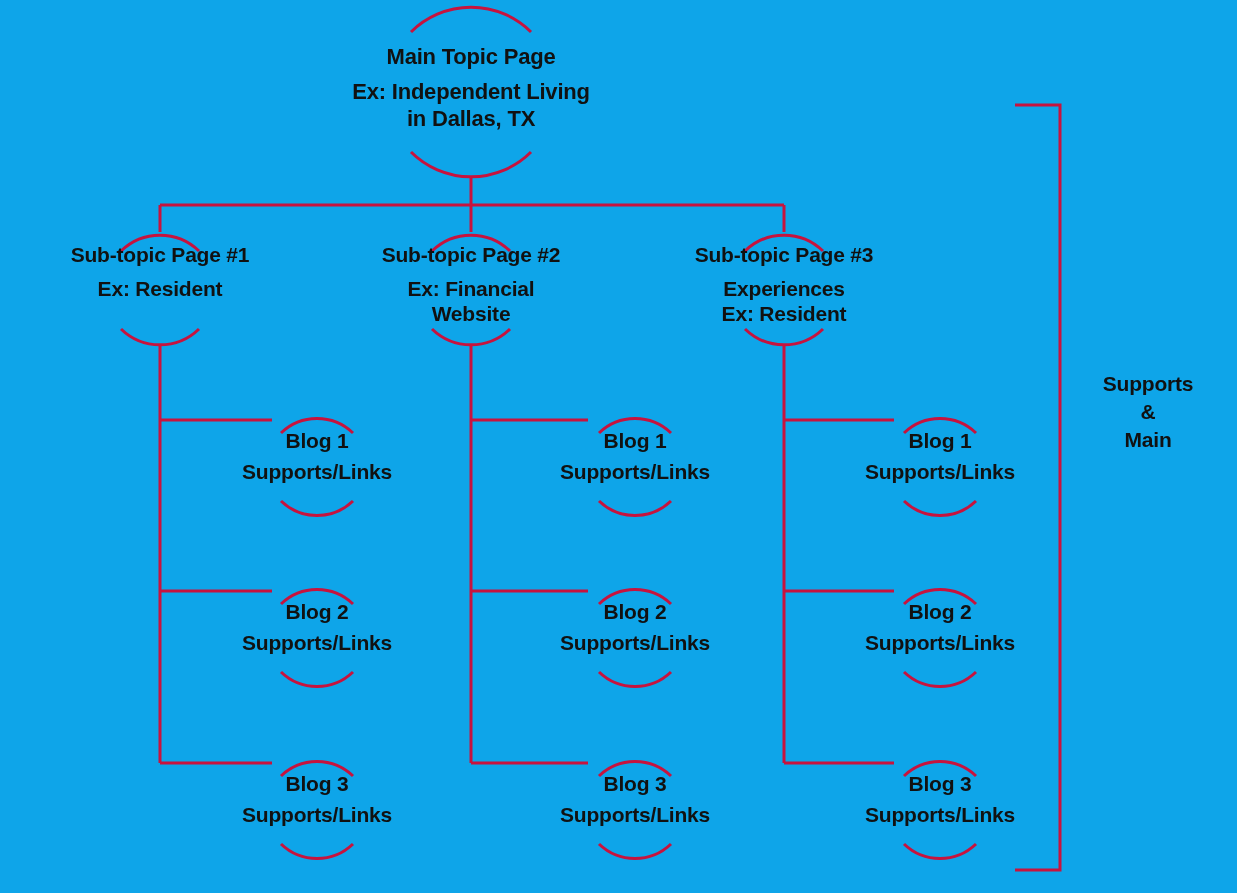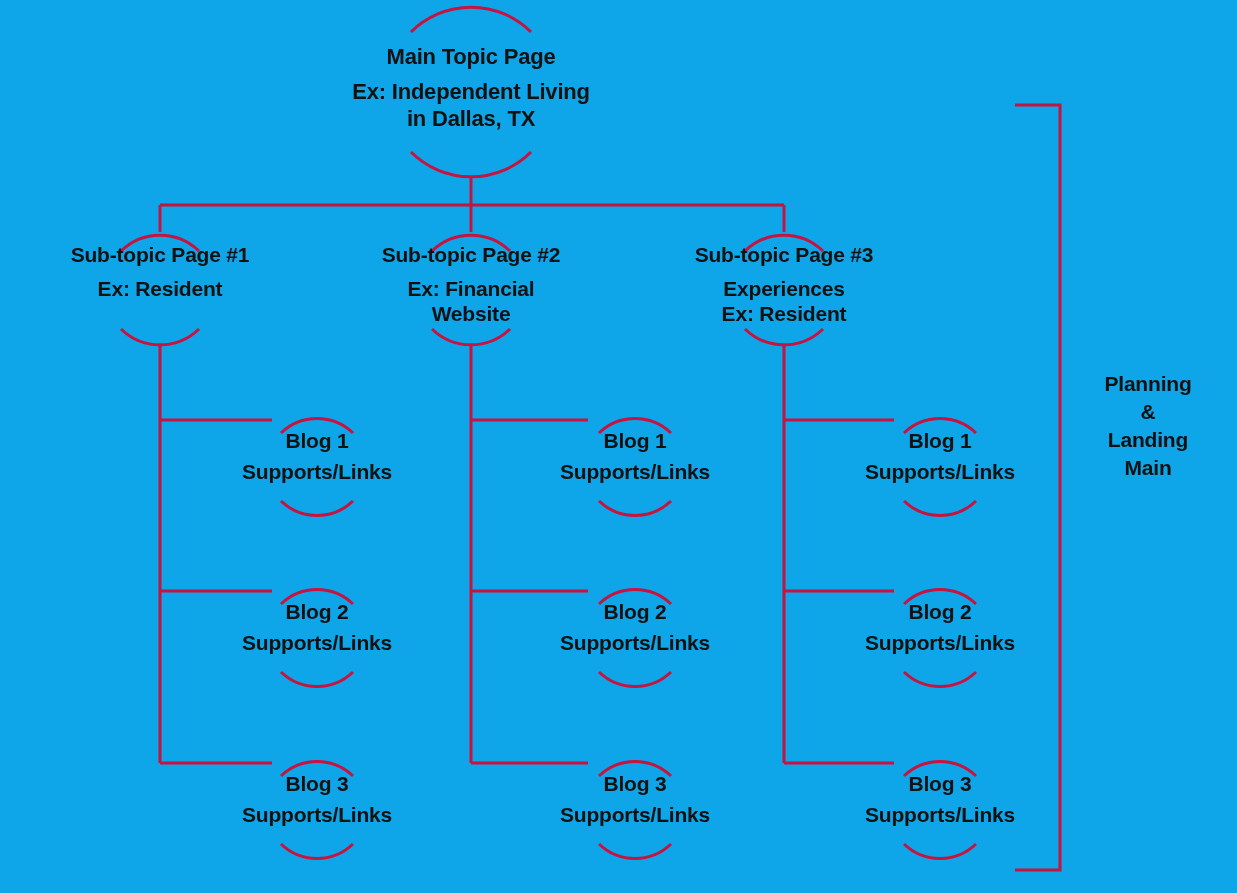--- a/index.html
+++ b/index.html
@@ -190,19 +190,18 @@
   <div class="node-label label-blog" style="left:790px; top:599px; width:300px;">
     <span class="line line-title">Blog 2</span>
     <span class="line">Supports/Links</span>
   </div>
   <div class="node-label label-blog" style="left:790px; top:771px; width:300px;">
     <span class="line line-title">Blog 3</span>
     <span class="line">Supports/Links</span>
   </div>
 
   <div class="node-label label-bracket" style="left:1068px; top:370px; width:160px;">
-    <span class="line">Planning</span>
+    <span class="line">Supports</span>
     <span class="line">&amp;</span>
-    <span class="line">Landing</span>
     <span class="line">Main</span>
   </div>
 
 </div>
 
 </body></html>

